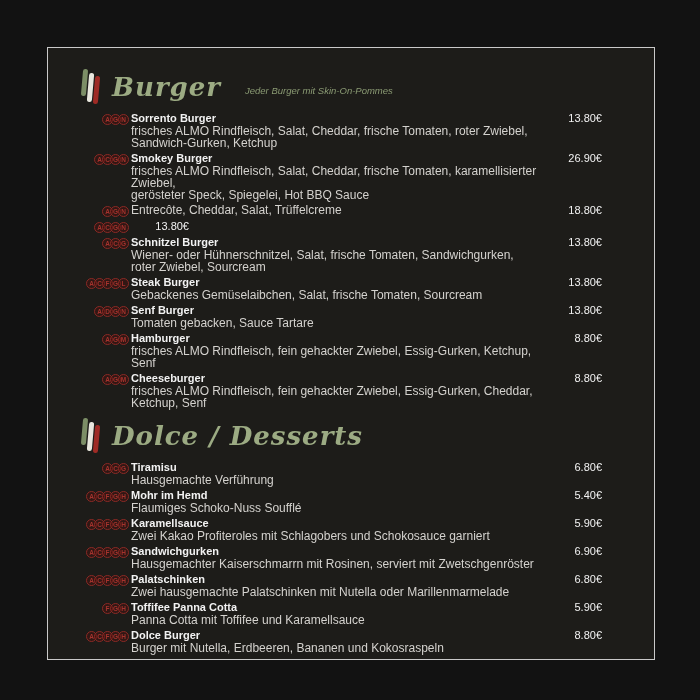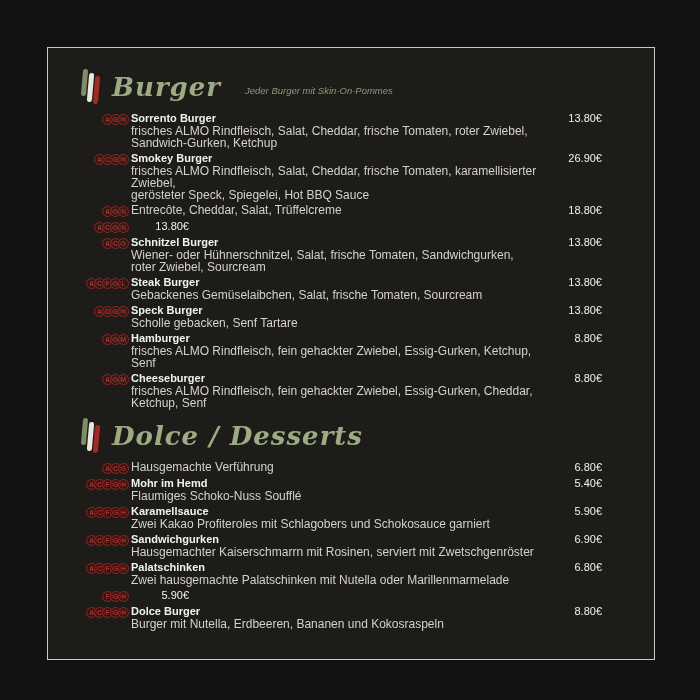--- a/index.html
+++ b/index.html
@@ -189,22 +189,22 @@
       </div>
 
       <div class="item">
         <div class="badges">
             <span class="allergen">A</span>
             <span class="allergen">D</span>
             <span class="allergen">G</span>
             <span class="allergen">N</span>
           </div>
         <div class="itembody">
-          <div class="iname">Speck Burger</div>
-          <div class="idesc">Scholle gebacken, Senf Tartare</div>
+          <div class="iname">Senf Burger</div>
+          <div class="idesc">Tomaten gebacken, Sauce Tartare</div>
         </div>
         <div class="iprice">13.80€</div>
       </div>
 
       <div class="item">
         <div class="badges">
             <span class="allergen">A</span>
             <span class="allergen">G</span>
             <span class="allergen">M</span>
           </div>
@@ -242,20 +242,21 @@
 
     <div class="items">
 
       <div class="item">
         <div class="badges">
             <span class="allergen">A</span>
             <span class="allergen">C</span>
             <span class="allergen">G</span>
           </div>
         <div class="itembody">
+          <div class="iname">Tiramisu</div>
           <div class="idesc">Hausgemachte Verführung</div>
         </div>
         <div class="iprice">6.80€</div>
       </div>
 
       <div class="item">
         <div class="badges">
             <span class="allergen">A</span>
             <span class="allergen">C</span>
             <span class="allergen">F</span>
@@ -313,20 +314,24 @@
         </div>
         <div class="iprice">6.80€</div>
       </div>
 
       <div class="item">
         <div class="badges">
             <span class="allergen">F</span>
             <span class="allergen">G</span>
             <span class="allergen">H</span>
           </div>
+        <div class="itembody">
+          <div class="iname">Toffifee Panna Cotta</div>
+          <div class="idesc">Panna Cotta mit Toffifee und Karamellsauce</div>
+        </div>
         <div class="iprice">5.90€</div>
       </div>
 
       <div class="item">
         <div class="badges">
             <span class="allergen">A</span>
             <span class="allergen">C</span>
             <span class="allergen">F</span>
             <span class="allergen">G</span>
             <span class="allergen">H</span>

